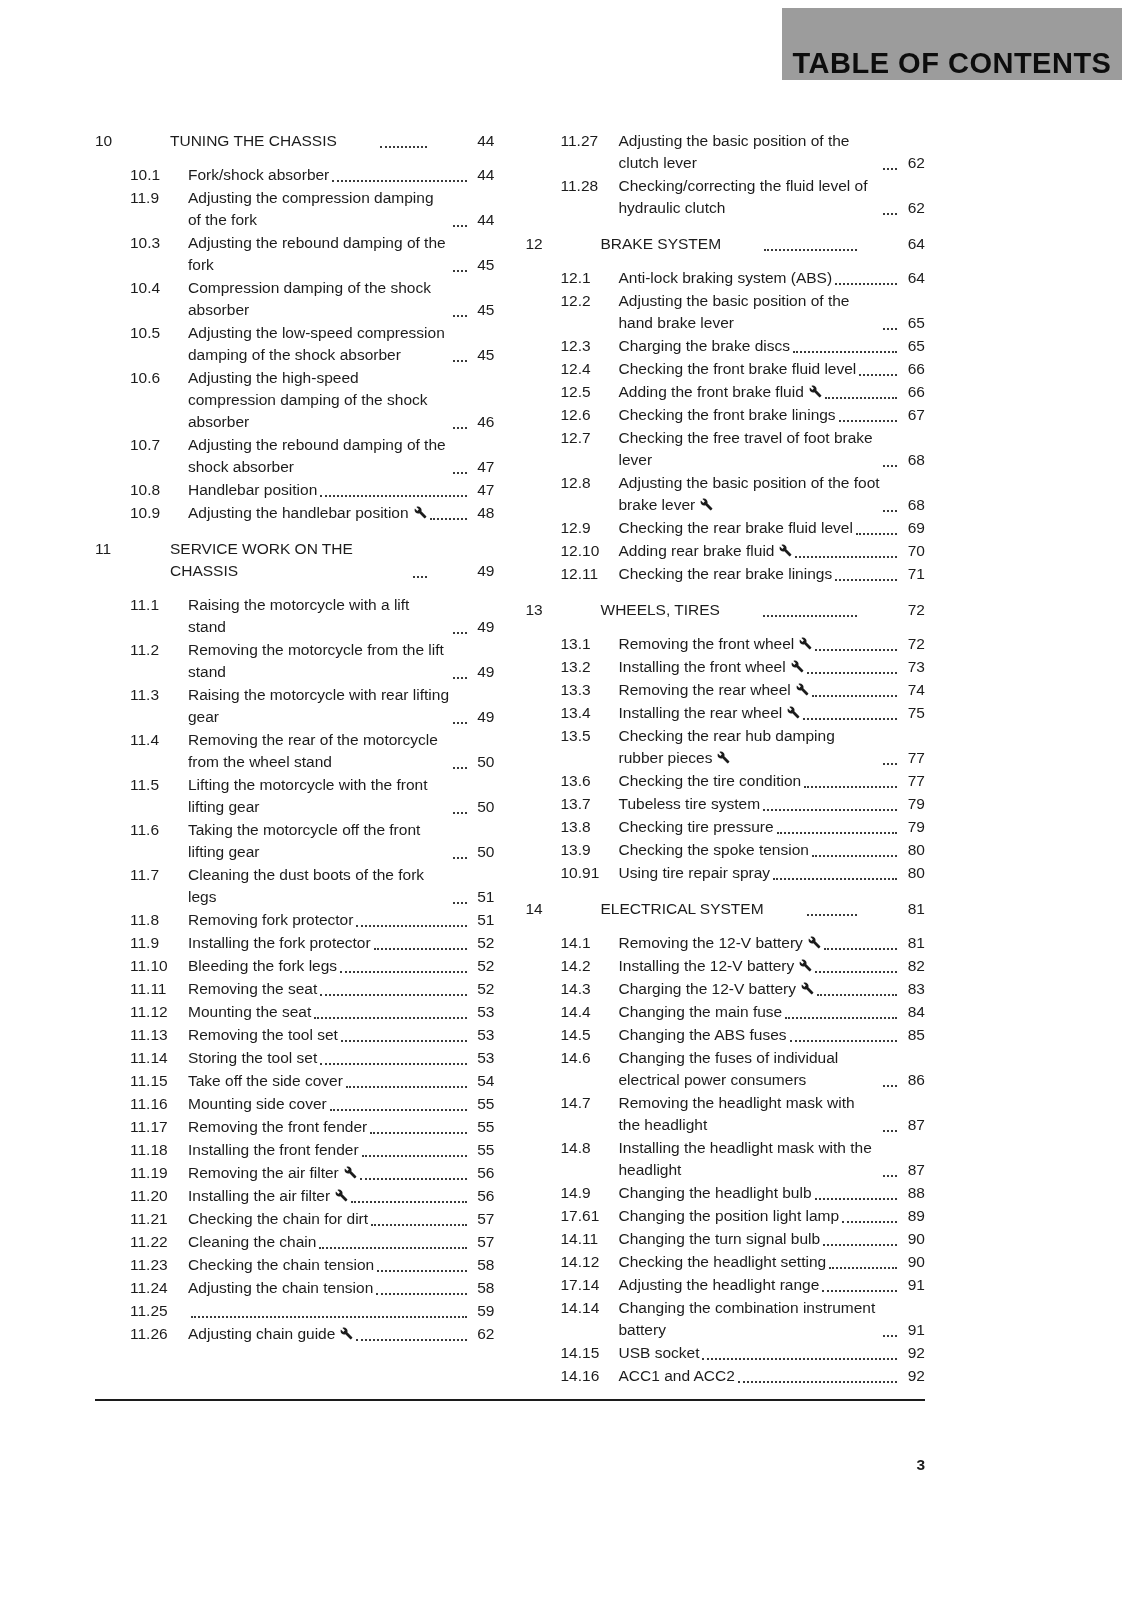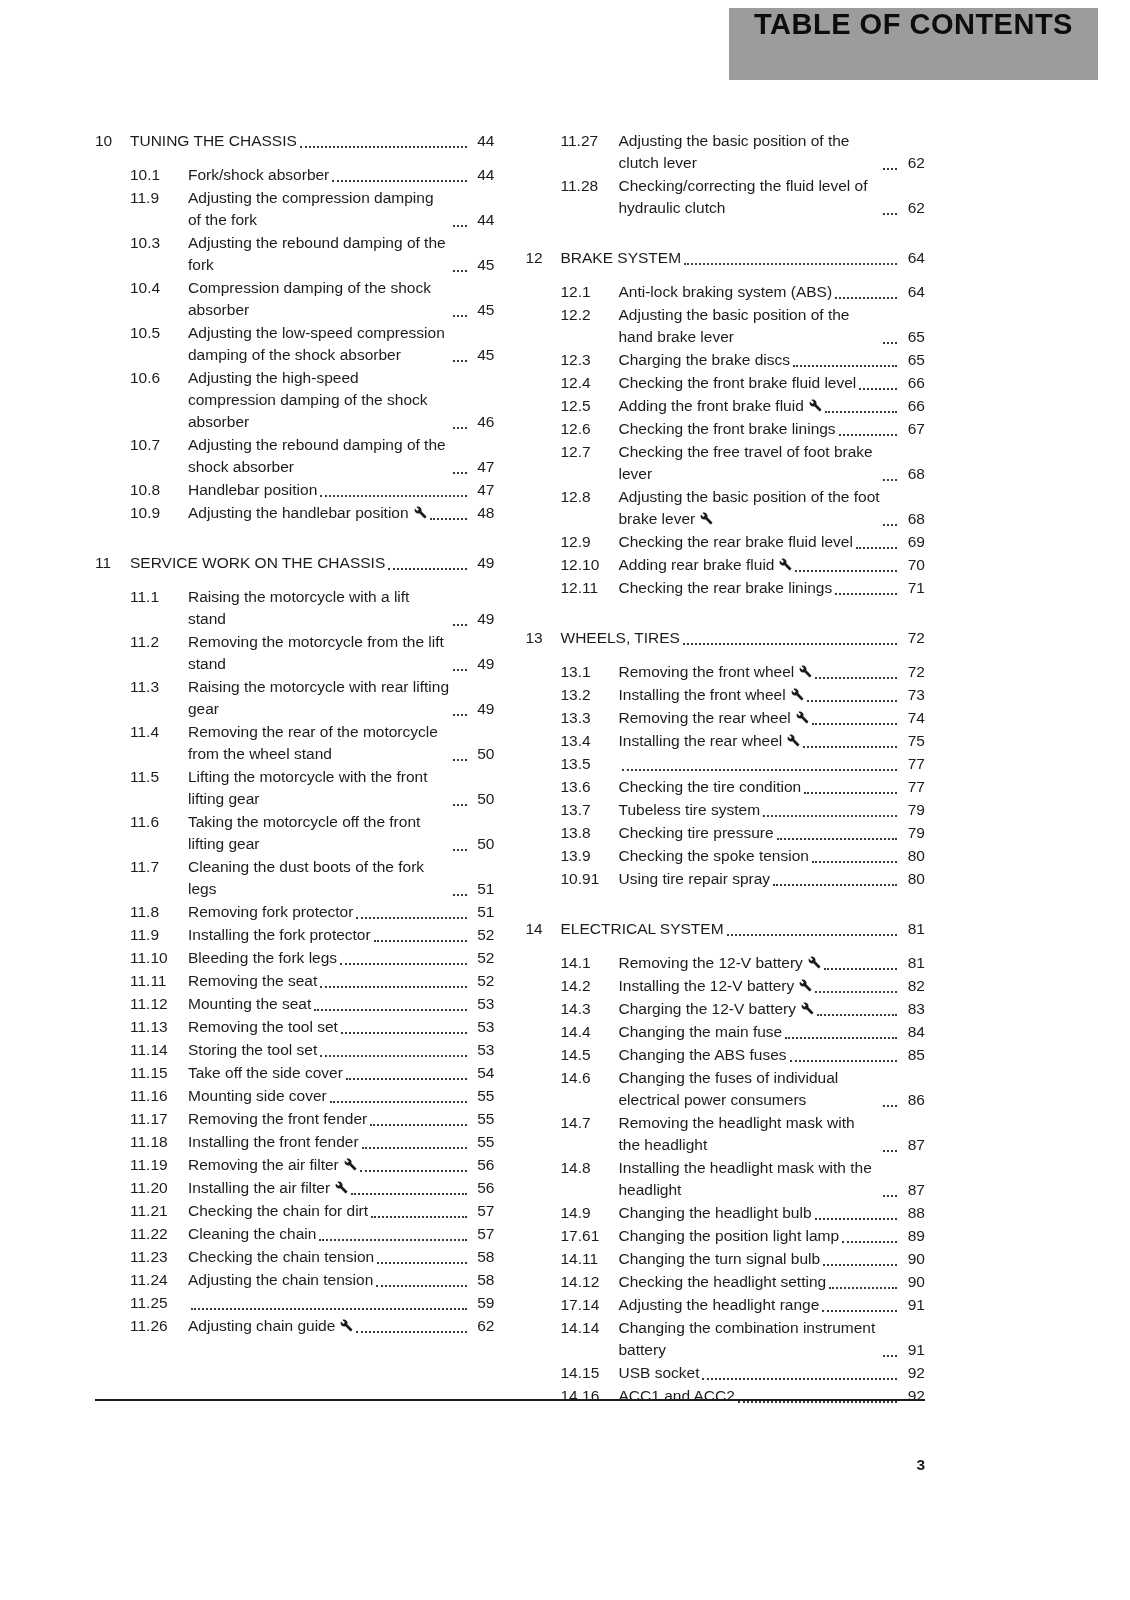--- a/index.html
+++ b/index.html
@@ -12,26 +12,26 @@
     width: 1130px;
     height: 1600px;
     background: #ffffff;
     font-family: "Liberation Sans", sans-serif;
     color: #1c1c1c;
     overflow: hidden;
   }
   .header-box {
     position: absolute;
     top: 8px;
-    right: 32px;
-    width: 369px;
+    right: 8px;
+    width: 340px;
     height: 72px;
     background: #9c9c9c;
     display: flex;
-    align-items: flex-start;
+    align-items: flex-end;
     justify-content: center;
   }
   .header-title {
     font-size: 29px;
     font-weight: bold;
     letter-spacing: 0.5px;
     color: #0d0d0d;
     white-space: nowrap;
   }
   .columns {
@@ -76,23 +76,24 @@
     align-self: flex-end;
   }
   .entry .page-no {
     flex: 0 0 auto;
     min-width: 24px;
     text-align: right;
     align-self: flex-end;
   }
   .entry.chapter {
     margin-bottom: 12px;
+    gap: 40px;
   }
   .entry.chapter:not(:first-child) {
-    margin-top: 28px;
+    margin-top: 14px;
   }
   .wrench {
     width: 13px;
     height: 13px;
     display: inline-block;
     margin-left: 5px;
     vertical-align: -1px;
     color: #1c1c1c;
   }
   .footer-rule {
@@ -475,20 +476,23 @@
         <div class="entry section">
           <span class="num">13.4</span>
           <span class="title">Installing the rear wheel<svg class="wrench" viewBox="0 0 24 24" aria-hidden="true">
               <path fill="currentColor" d="M22.61 18.99 13.54 9.92c.9-2.28.4-4.98-1.52-6.9C9.98.99 6.91.56 4.5 1.68L9 6.18 6.18 9 1.68 4.5C.56 6.91.99 9.98 3.02 12.02c1.92 1.92 4.62 2.42 6.9 1.52l9.07 9.07c.39.39 1.02.39 1.41 0l2.21-2.21c.4-.39.4-1.02 0-1.41z"></path>
             </svg></span>
           <span class="leader"></span>
           <span class="page-no">75</span>
         </div>
         <div class="entry section">
           <span class="num">13.5</span>
+          <span class="title">Checking the rear hub damping rubber pieces<svg class="wrench" viewBox="0 0 24 24" aria-hidden="true">
+              <path fill="currentColor" d="M22.61 18.99 13.54 9.92c.9-2.28.4-4.98-1.52-6.9C9.98.99 6.91.56 4.5 1.68L9 6.18 6.18 9 1.68 4.5C.56 6.91.99 9.98 3.02 12.02c1.92 1.92 4.62 2.42 6.9 1.52l9.07 9.07c.39.39 1.02.39 1.41 0l2.21-2.21c.4-.39.4-1.02 0-1.41z"></path>
+            </svg></span>
           <span class="leader"></span>
           <span class="page-no">77</span>
         </div>
         <div class="entry section">
           <span class="num">13.6</span>
           <span class="title">Checking the tire condition</span>
           <span class="leader"></span>
           <span class="page-no">77</span>
         </div>
         <div class="entry section">

